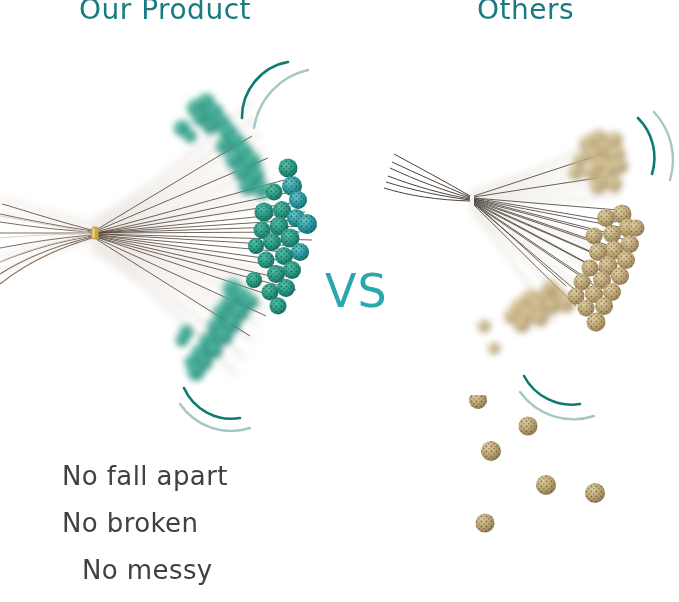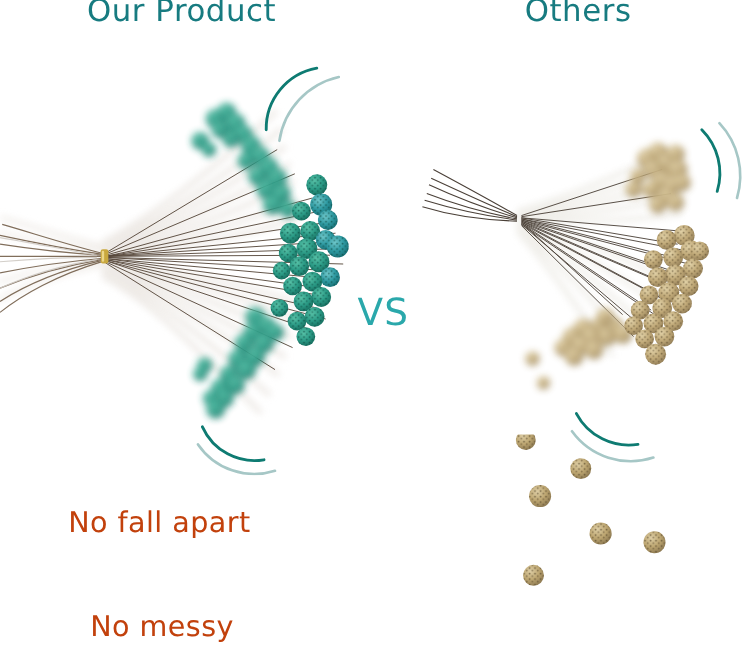--- a/index.html
+++ b/index.html
@@ -17,28 +17,28 @@
     font-weight:400;
     letter-spacing:.5px;
     white-space:nowrap;
   }
   #h-ours{ left:79px; top:-7px; font-size:28px; color:#177b80; }
   #h-others{ left:477px; top:-7px; font-size:28px; color:#177b80; }
 
   
   #vs{
     position:absolute; left:325px; top:264px;
-    font-size:34px; font-weight:400; letter-spacing:1px;
+    font-size:46px; font-weight:400; letter-spacing:1px;
     color:#2aa8ab; font-family:"DejaVu Sans", sans-serif;
   }
 
   
   .bullet{
     position:absolute; left:62px;
-    font-size:26px; color:#c2410c; letter-spacing:.4px;
+    font-size:26px; color:#404040; letter-spacing:.4px;
     font-family:"DejaVu Sans", sans-serif; white-space:nowrap;
   }
   #b0{ top:461px; }
   #b1{ top:508px; }
   #b2{ top:555px;margin-left:20px; }
 
   
   .product{ position:absolute; }
   #prod-left{ left:0px;  top:40px;  width:340px; height:400px; }
   #prod-right{ left:380px; top:110px; width:290px; height:300px; }
@@ -463,15 +463,16 @@
   <div class="arcs" id="arc-br">
     <svg width="96" height="66" viewBox="0 0 96 66">
       <path d="M8 20 A 54 54 0 0 0 64 48" fill="none" stroke="#0e7b72" stroke-width="2.6" stroke-linecap="round"></path>
       <path d="M4 36 A 66 66 0 0 0 78 60" fill="none" stroke="#a6c7c6" stroke-width="2.4" stroke-linecap="round"></path>
     </svg>
   </div>
 
   <div id="vs">VS</div>
 
   <div class="bullet" id="b0">No fall apart</div>
+  <div class="bullet" id="b1">No broken</div>
   <div class="bullet" id="b2">No messy</div>
 
 </div>
 
 </body></html>

